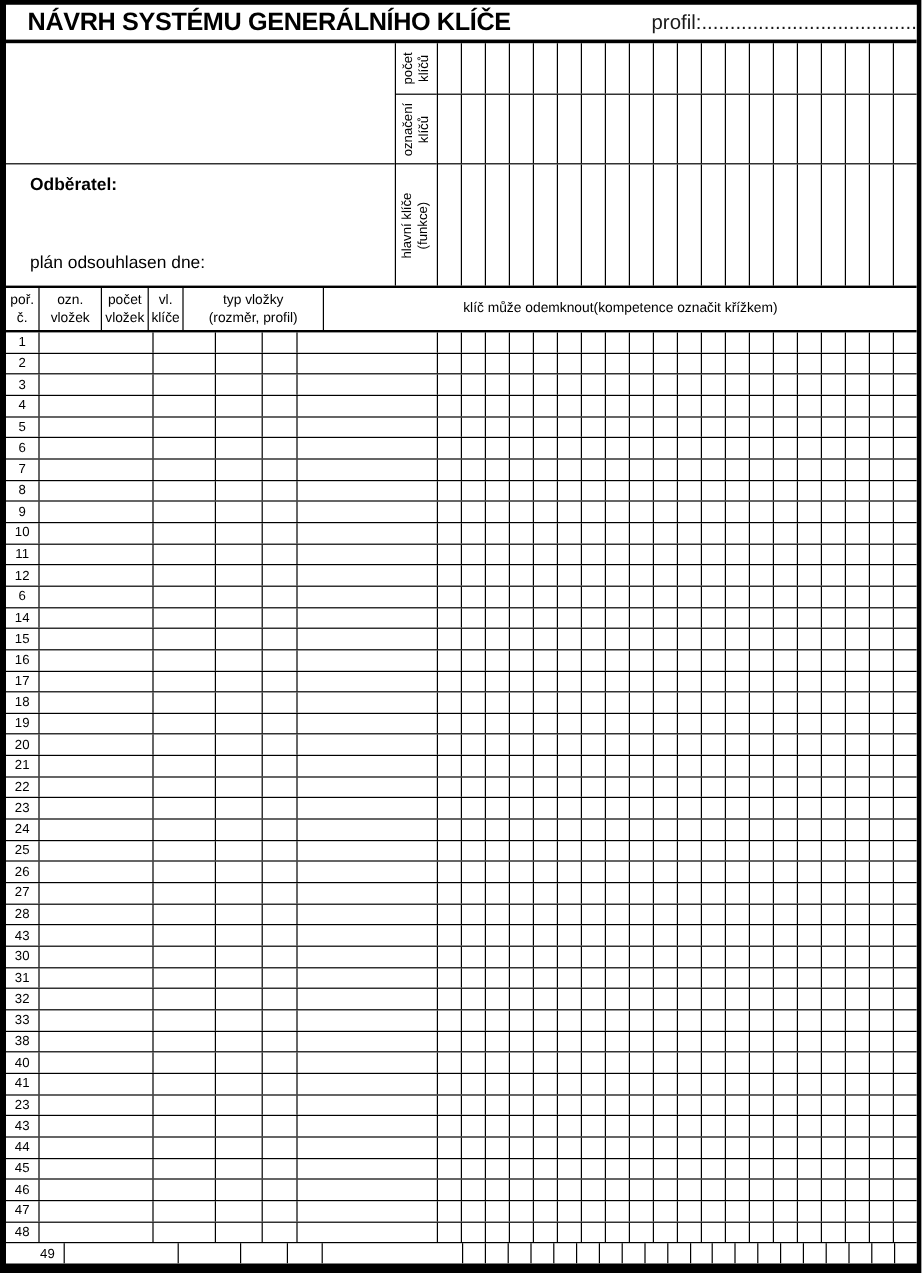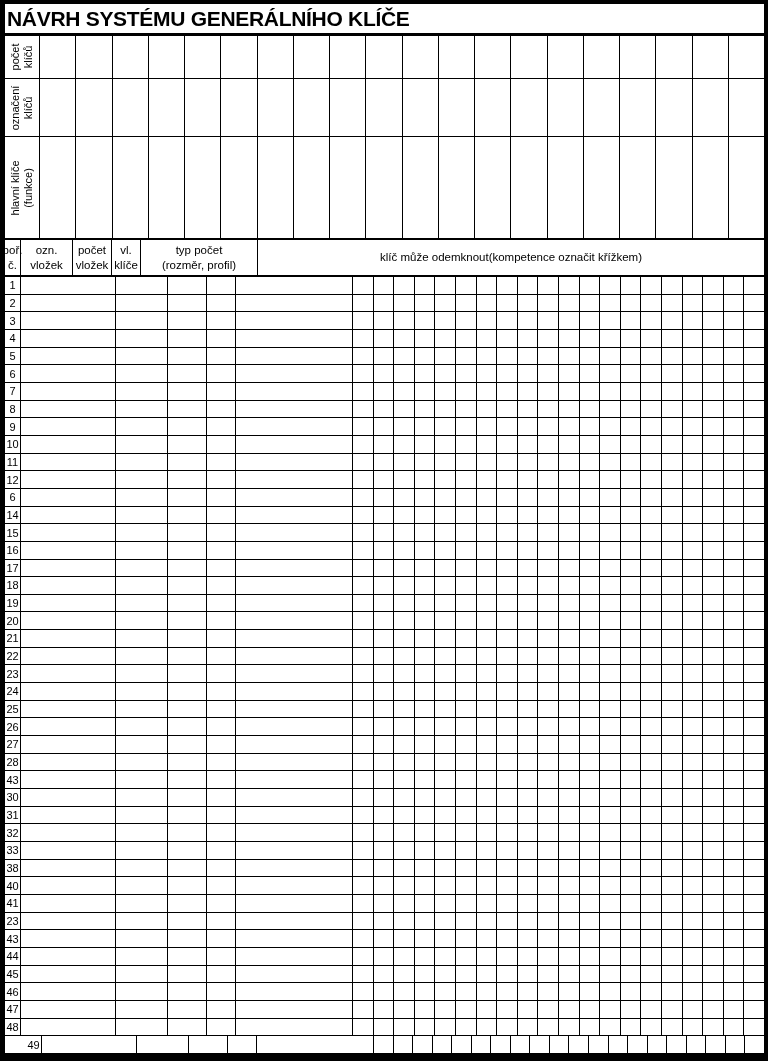--- a/index.html
+++ b/index.html
@@ -11,21 +11,21 @@
     background:#fff;
     border-style:solid; border-color:#000;
     border-width:4px 4px 8px 5px;
     overflow:hidden;
   }
 
   
   .title-bar {
     height:32px; border-bottom:3px solid #000;
     display:flex; align-items:center; justify-content:space-between;
-    padding-left:2px;
+    padding-left:18px;
   }
   .title { font-weight:bold; font-size:21px; letter-spacing:-0.3px; white-space:nowrap; }
   .profil { font-size:17px; color:#1a1a1a; white-space:nowrap; overflow:hidden; }
 
   
   .top-section { height:202px; display:flex; }
   .left-region { width:325px; border-right:1px solid #000; display:flex; flex-direction:column; }
   .blank-area { height:101px; border-bottom:1px solid #000; }
   .customer-box { flex:1; padding:9px 10px 11px 20px; display:flex; flex-direction:column; justify-content:space-between; }
   .customer-label { font-weight:bold; font-size:14.5px; }
@@ -46,45 +46,53 @@
   .gcell { flex:1; border-right:1px solid #000; }
   .band .gcell:last-child { border-right:none; }
 
   
   .main-table { height:815px; border-top:2px solid #000; display:flex; flex-direction:column; }
   .thead { height:37px; border-bottom:2px solid #000; display:flex; }
   .hcell {
     display:flex; flex-direction:column; align-items:center; justify-content:center;
     text-align:center; font-size:11.5px; line-height:1.25; border-right:1px solid #000;
   }
-  .c1{width:16px} .c2{width:95px} .c3{width:52px} .c4{width:39px} .c5{width:29px} .c6{width:117px}
+  .c1{width:28px} .c2{width:95px} .c3{width:52px} .c4{width:39px} .c5{width:29px} .c6{width:117px}
   .matrix-head {
     flex:1; display:flex; flex-direction:row; align-items:center; justify-content:center;
     text-align:center; font-size:11.5px; line-height:1.3;
   }
 
   .tbody { flex:1; display:flex; flex-direction:column; }
   .trow { flex:1; display:flex; border-bottom:1px solid #000; }
   .trow:last-child { border-bottom:none;padding-left:21px; }
   .cell { border-right:1px solid #000; }
   .cell.c1 { display:flex; align-items:center; justify-content:center; font-size:11px; }
   .mcell { flex:1; border-right:1px solid #000; }
   .trow .mcell:last-child { border-right:none; }
 </style>
 </head>
 <body>
 
 <div class="page">
 
   <div class="title-bar">
     <div class="title">NÁVRH SYSTÉMU GENERÁLNÍHO KLÍČE</div>
+    <div class="profil"><span>profil:</span><span>......................................</span></div>
   </div>
 
   <div class="top-section">
 
+    <div class="left-region">
+      <div class="blank-area"></div>
+      <div class="customer-box">
+        <div class="customer-label">Odběratel:</div>
+        <div class="plan-label">plán odsouhlasen dne:</div>
+      </div>
+    </div>
 
     <div class="labels-region">
       <div class="vcell b1">
         <div class="rot">
           <div>počet</div>
           <div>klíčů</div>
         </div>
       </div>
       <div class="vcell b2">
         <div class="rot">
@@ -184,21 +192,21 @@
       </div>
       <div class="hcell c4">
         <span>počet</span>
         <span>vložek</span>
       </div>
       <div class="hcell c5">
         <span>vl.</span>
         <span>klíče</span>
       </div>
       <div class="hcell c6">
-        <span>typ počet</span>
+        <span>typ vložky</span>
         <span>(rozměr, profil)</span>
       </div>
       <div class="matrix-head">
         <span>klíč může odemknout</span>
         <span>(kompetence označit křížkem)</span>
       </div>
     </div>
 
     <div class="tbody">
         <div class="trow">

